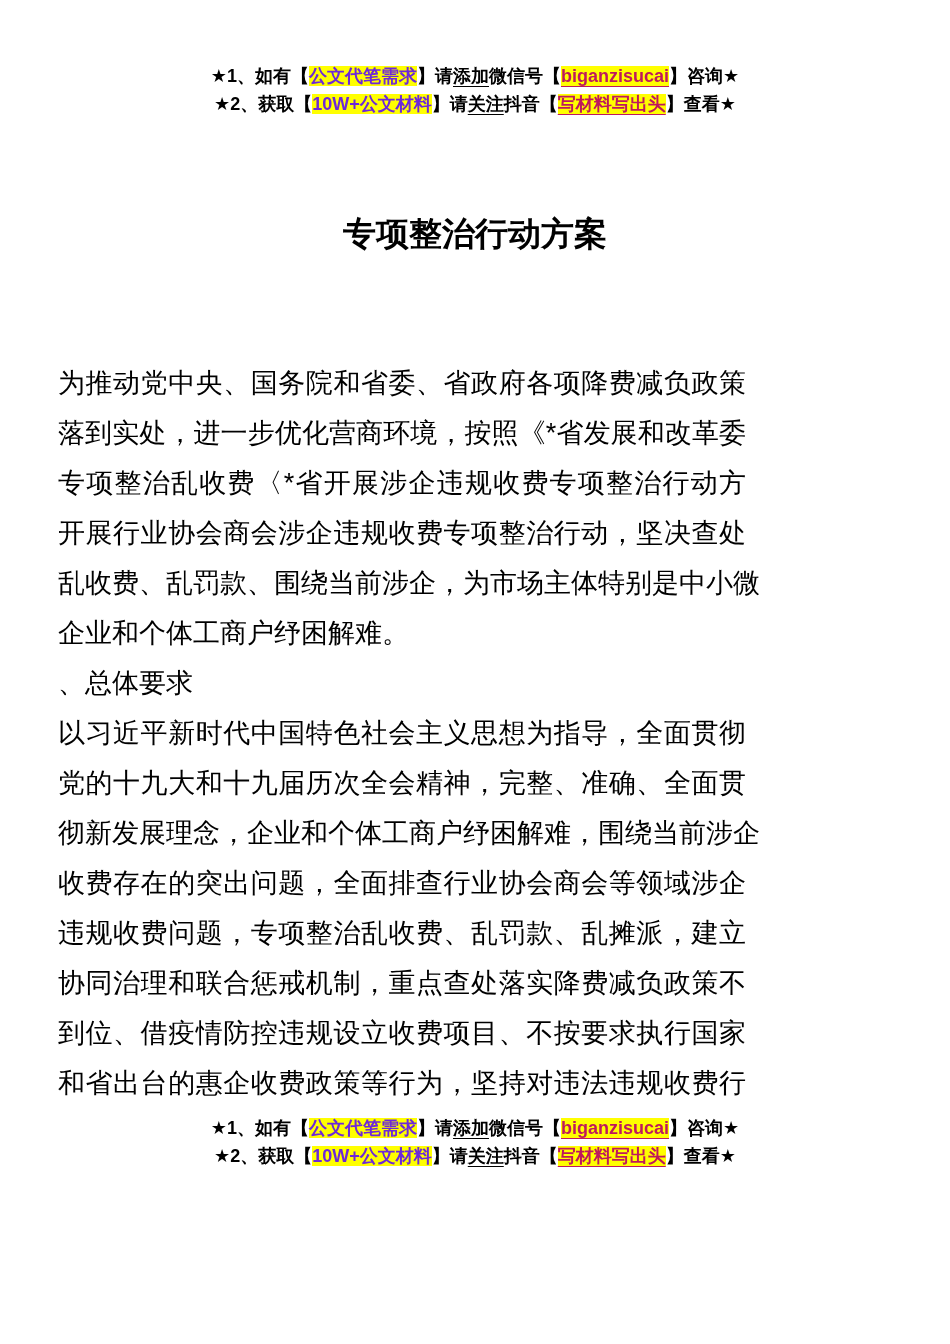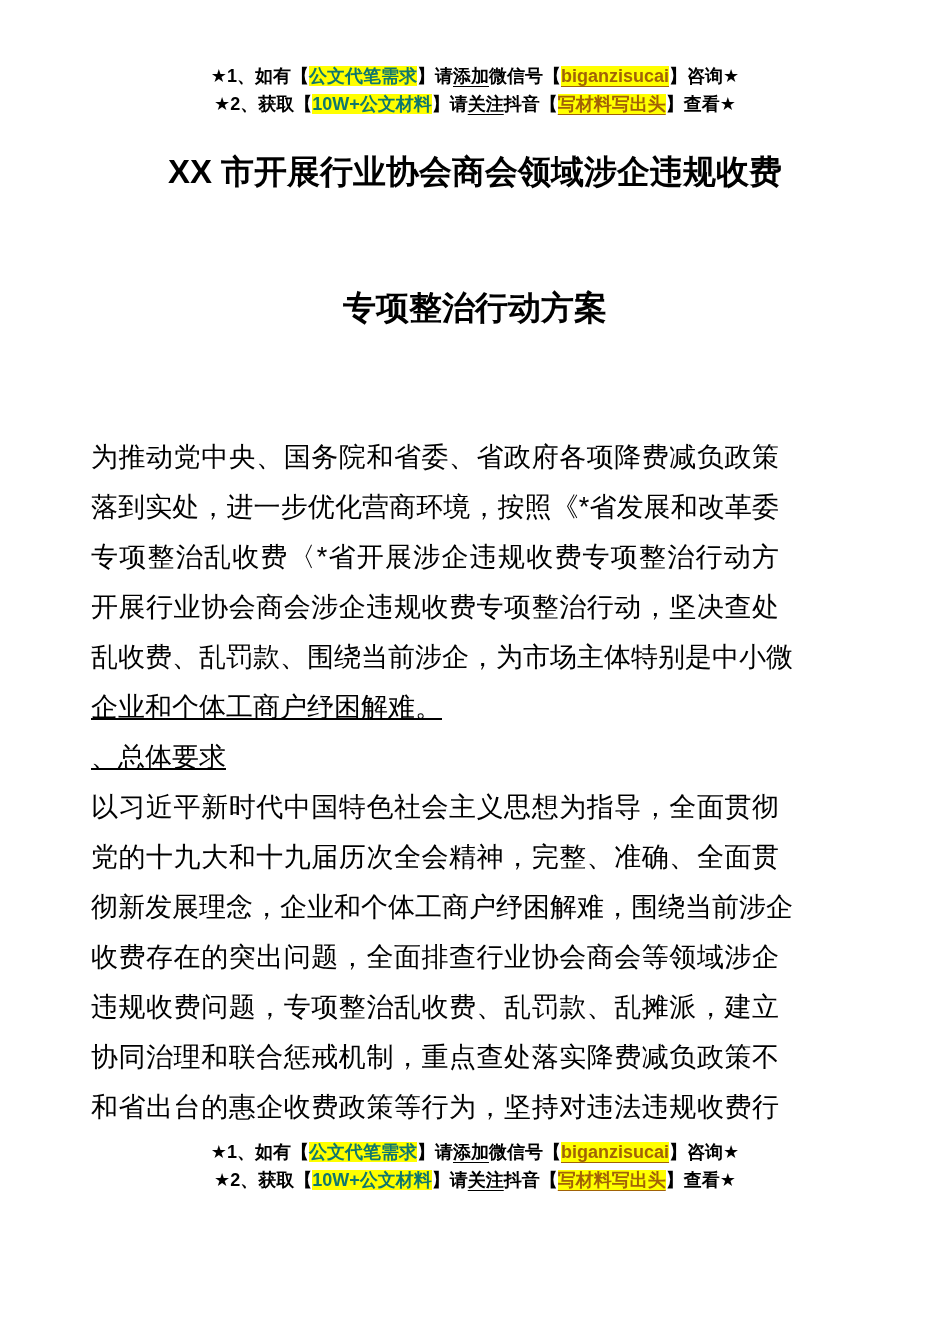--- a/index.html
+++ b/index.html
@@ -19,84 +19,83 @@
   .notice {
     text-align: center;
     font-weight: bold;
     font-size: 18px;
     line-height: 28px;
     white-space: nowrap;
   }
   .notice-header { padding-top: 62px; }
   .notice-footer { margin-top: 6px; }
   .seg { text-decoration-thickness: 2px; text-underline-offset: 4px; text-align: center; }
-  .seg-hl   { background: #ffff00; color: #0f766e; }
+  .seg-hl   { background: #ffff00; color: #6d28d9; }
   .seg-u    { text-decoration: underline; }
-  .seg-hl-u { background: #ffff00; color: #a16207; text-decoration: underline; }
+  .seg-hl-u { background: #ffff00; color: #be185d; text-decoration: underline; }
 
   
   .doc-title {
     text-align: center;
     font-weight: bold;
     font-size: 33px;
     line-height: 40px;
   }
   .doc-title-1 { margin-top: 34px; }
   .doc-title-2 { margin-top: 96px; }
 
   
   .doc-body {
     margin-top: 104px;
-    margin-left: 91px;
+    margin-left: 58px;
     width: 688px;
     font-size: 27px;
     line-height: 50px;
     font-weight: 400;
   }
   .body-line {
     text-align: justify;
     text-align-last: justify;
     text-justify: inter-character;
     white-space: nowrap;
   }
   .body-line.left {
     text-align: right;
     text-align-last: left;
     letter-spacing: 0;
-    text-decoration: underline;
   }
 </style>
 </head>
 <body>
 
 <div class="page">
 
   <div class="notice notice-header" id="header-notice">
       <div class="notice-line"><span class="seg">★1、如有【</span><span class="seg seg-hl">公文代笔需求</span><span class="seg">】请</span><span class="seg seg-u">添加</span><span class="seg">微信号【</span><span class="seg seg-hl-u">biganzisucai</span><span class="seg">】咨询★</span></div>
       <div class="notice-line"><span class="seg">★2、获取【</span><span class="seg seg-hl">10W+公文材料</span><span class="seg">】请</span><span class="seg seg-u">关注</span><span class="seg">抖音【</span><span class="seg seg-hl-u">写材料写出头</span><span class="seg">】查看★</span></div>
     </div>
 
-  <div class="doc-title doc-title-1">XX 市开展行业协会商会领域涉企违规收费</div>
 
   <div class="doc-title doc-title-2">专项整治行动方案</div>
 
   <div class="doc-body" id="doc-body">
       <div class="body-line">为推动党中央、国务院和省委、省政府各项降费减负政策</div>
       <div class="body-line">落到实处，进一步优化营商环境，按照《*省发展和改革委</div>
       <div class="body-line">专项整治乱收费〈*省开展涉企违规收费专项整治行动方</div>
       <div class="body-line">开展行业协会商会涉企违规收费专项整治行动，坚决查处</div>
       <div class="body-line">乱收费、乱罚款、围绕当前涉企，为市场主体特别是中小微</div>
       <div class="body-line left">企业和个体工商户纾困解难。</div>
       <div class="body-line left">、总体要求</div>
       <div class="body-line">以习近平新时代中国特色社会主义思想为指导，全面贯彻</div>
       <div class="body-line">党的十九大和十九届历次全会精神，完整、准确、全面贯</div>
       <div class="body-line">彻新发展理念，企业和个体工商户纾困解难，围绕当前涉企</div>
       <div class="body-line">收费存在的突出问题，全面排查行业协会商会等领域涉企</div>
       <div class="body-line">违规收费问题，专项整治乱收费、乱罚款、乱摊派，建立</div>
       <div class="body-line">协同治理和联合惩戒机制，重点查处落实降费减负政策不</div>
+      <div class="body-line">到位、借疫情防控违规设立收费项目、不按要求执行国家</div>
       <div class="body-line">和省出台的惠企收费政策等行为，坚持对违法违规收费行</div>
     </div>
 
   <div class="notice notice-footer" id="footer-notice">
       <div class="notice-line"><span class="seg">★1、如有【</span><span class="seg seg-hl">公文代笔需求</span><span class="seg">】请</span><span class="seg seg-u">添加</span><span class="seg">微信号【</span><span class="seg seg-hl-u">biganzisucai</span><span class="seg">】咨询★</span></div>
       <div class="notice-line"><span class="seg">★2、获取【</span><span class="seg seg-hl">10W+公文材料</span><span class="seg">】请</span><span class="seg seg-u">关注</span><span class="seg">抖音【</span><span class="seg seg-hl-u">写材料写出头</span><span class="seg">】查看★</span></div>
     </div>
 
 </div>
 

